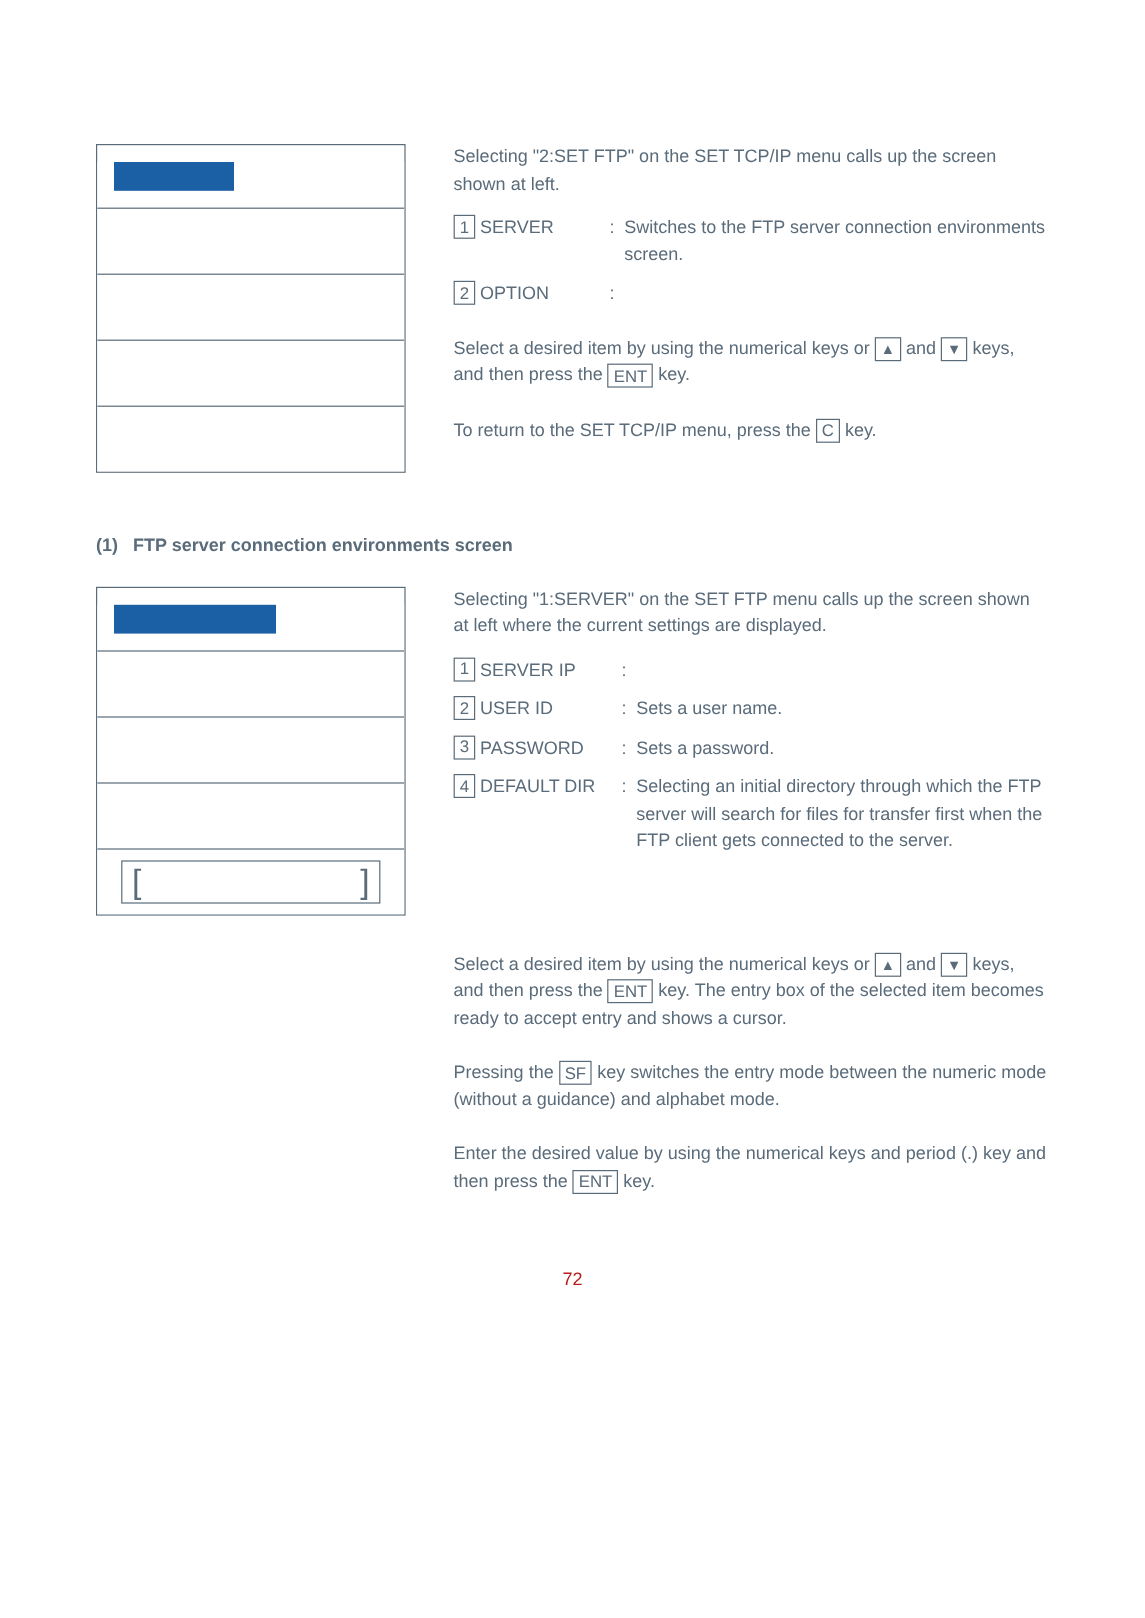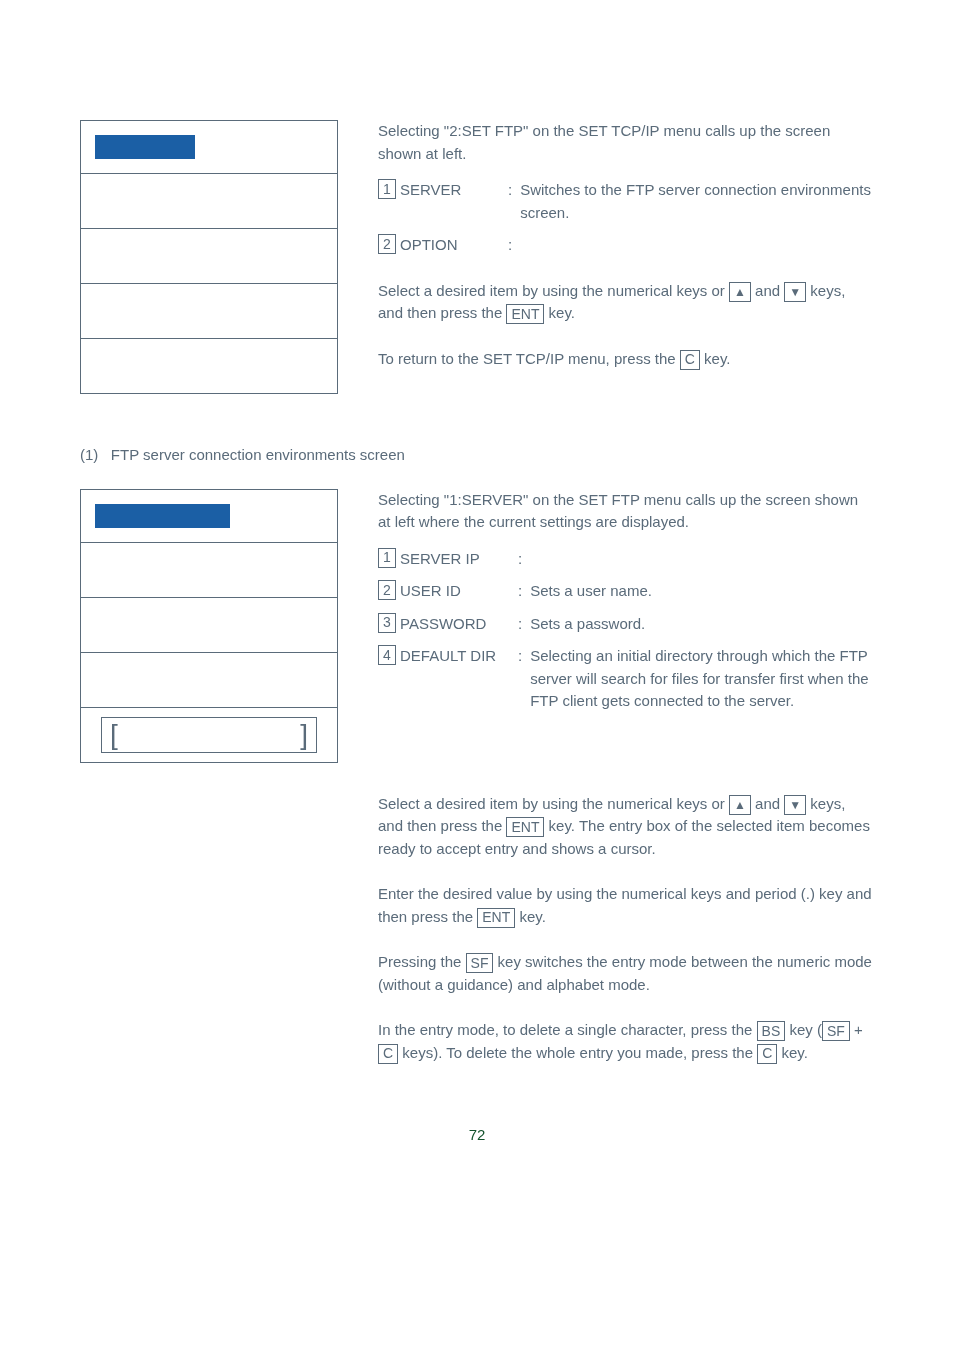--- a/index.html
+++ b/index.html
@@ -111,36 +111,36 @@
       padding: 0 4px;
       display: inline-flex;
       align-items: center;
       justify-content: center;
       font-size: 14px;
       height: 20px;
       min-width: 18px;
       vertical-align: middle;
     }
     .heading {
-      font-weight: normal;
+      font-weight: bold;
       margin-bottom: 22px;
       color: #5a6b7a;
     }
     .section2 {
       display: flex;
       gap: 40px;
       margin-bottom: 30px;
     }
     .arrow {
       font-size: 12px;
     }
     .page-num {
       text-align: center;
       margin-top: 60px;
-      color: #14532d;
+      color: #b91c1c;
     }
     .text-block {
       margin-bottom: 14px;
       margin-top: 23px;
     }
     .right-col-lower {
       margin-left: 298px;
     }
   </style>
 </head>
@@ -265,26 +265,23 @@
     </div>
   </div>
 </div>
 
 <div class="right-col-lower">
   <p class="text-block">
     <span>Select a desired item by using the numerical keys or </span><span class="keybox arrow">▲</span><span> and </span><span class="keybox arrow">▼</span><span> keys, and then press the </span><span class="keybox">ENT</span><span> key. The entry box of the selected item becomes ready to accept entry and shows a cursor.</span>
   </p>
 
   <p class="text-block">
+    <span>Pressing the </span><span class="keybox">SF</span><span> key switches the entry mode between the numeric mode (without a guidance) and alphabet mode.</span>
+  </p>
+
+  <p class="text-block">
     <span>Enter the desired value by using the numerical keys and period (.) key and then press the </span><span class="keybox">ENT</span><span> key.</span>
   </p>
 
-  <p class="text-block">
-    <span>Pressing the </span><span class="keybox">SF</span><span> key switches the entry mode between the numeric mode (without a guidance) and alphabet mode.</span>
-  </p>
-
-  <p class="text-block">
-    <span>In the entry mode, to delete a single character, press the </span><span class="keybox">BS</span><span> key (</span><span class="keybox">SF</span><span> + </span><span class="keybox">C</span><span> keys).  To delete the whole entry you made, press the </span><span class="keybox">C</span><span> key.</span>
-  </p>
 
 </div>
 
 <p class="page-num">72</p>
 
 </body></html>

